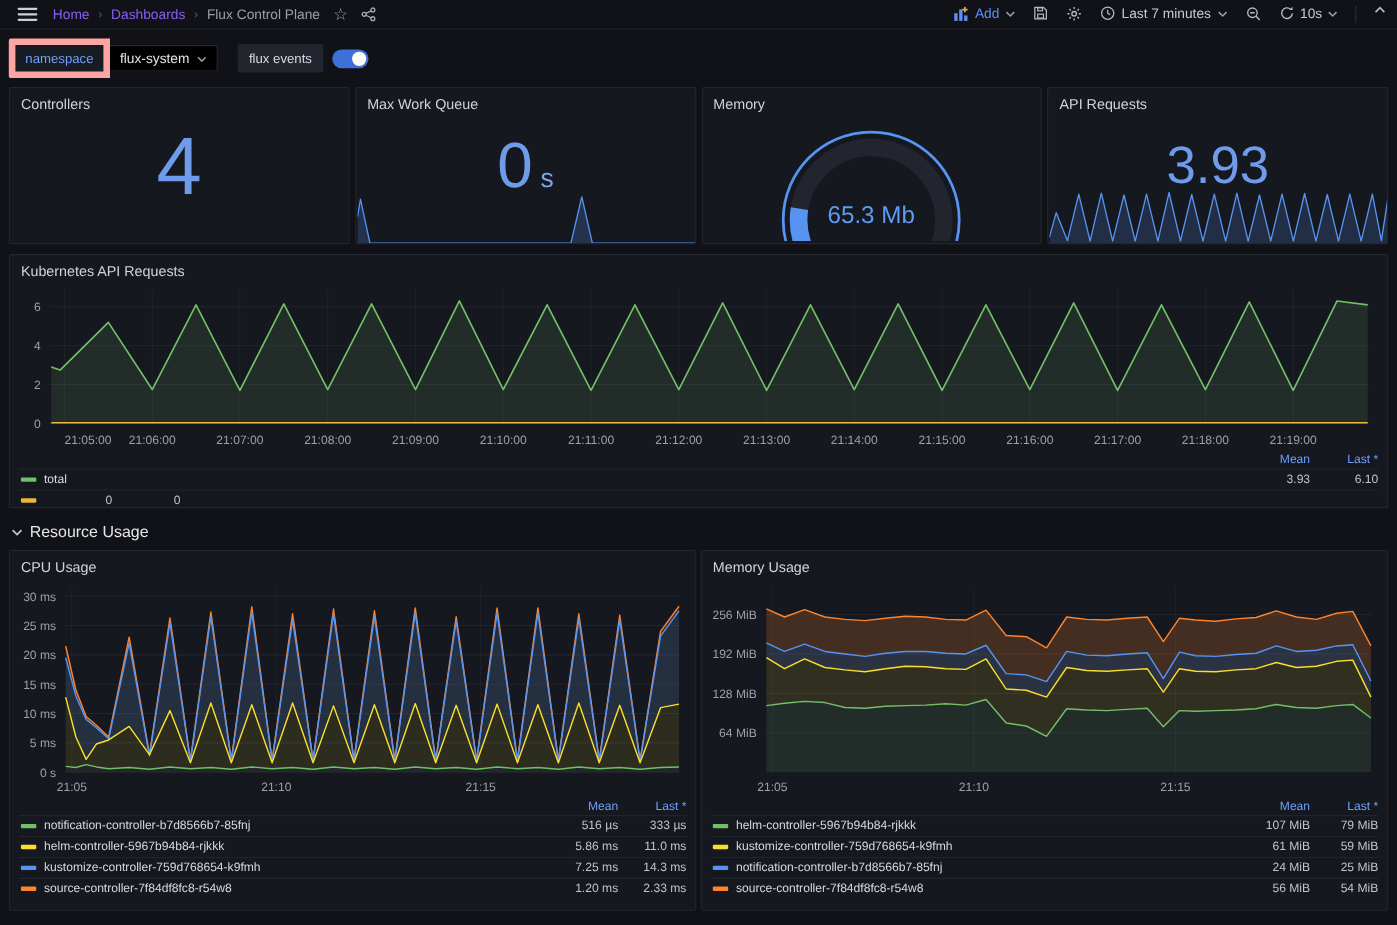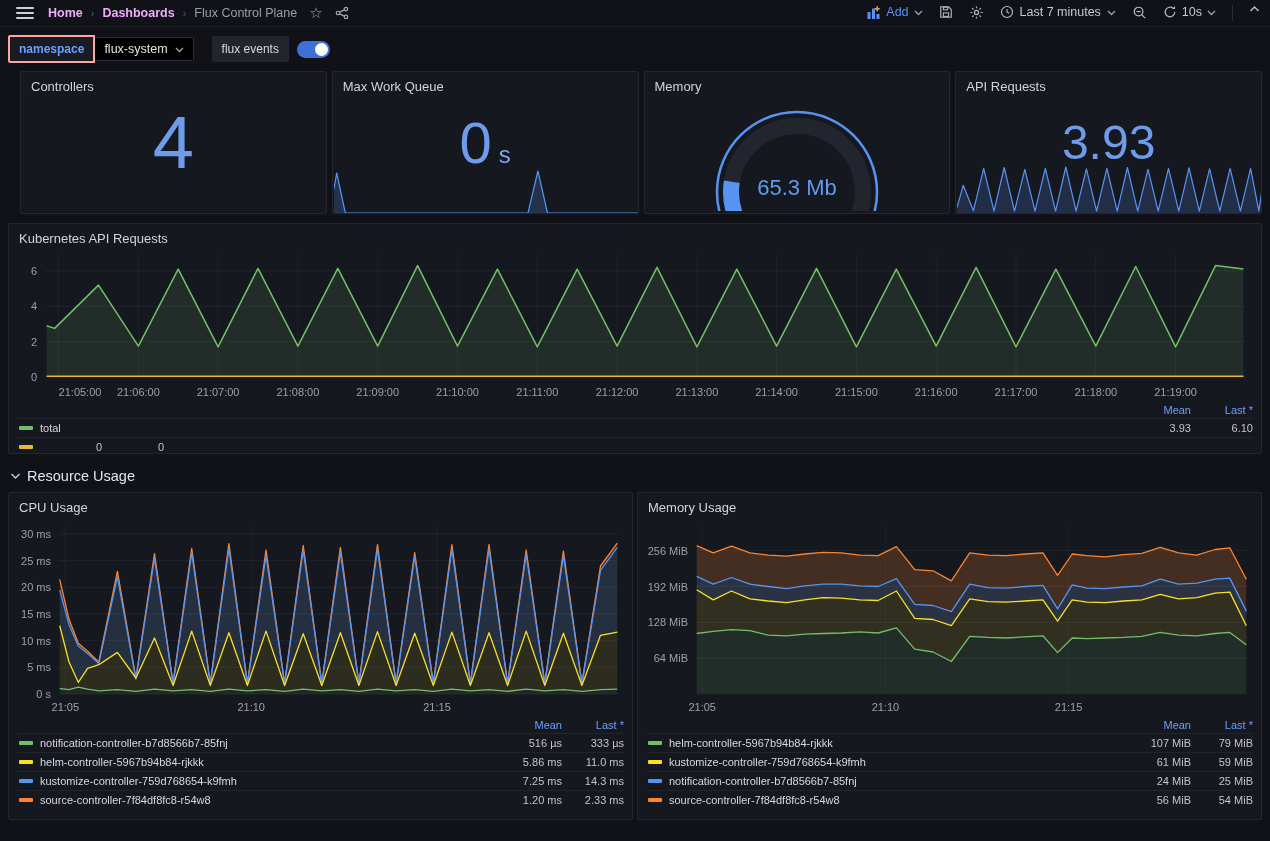--- a/index.html
+++ b/index.html
@@ -3,44 +3,44 @@
 <meta charset="utf-8">
 <style>
   * { margin:0; padding:0; box-sizing:border-box; }
   html,body { width:1270px; height:841px; background:#111217; font-family:"Liberation Sans", sans-serif; color:#ccccdc; overflow:hidden; }
 
   
   .topnav { height:27px; display:flex; align-items:center; padding:0 10px; background:#111217; border-bottom:1px solid rgba(204,204,220,0.08); }
   .burger { width:18px; height:12px; display:flex; flex-direction:column; justify-content:space-between; margin:0 14px 0 6px; cursor:pointer; }
   .burger span { height:2.2px; background:#cfd0d6; border-radius:1px; }
   .crumbs { display:flex; align-items:center; gap:8px; font-size:12.5px; }
-  .crumb { color:#f0abfc; font-weight:700; cursor:pointer; }
+  .crumb { color:#8b5cf6; font-weight:400; cursor:pointer; }
   .crumb.dim { color:#9d9fa6; font-weight:400; }
   .crumb-sep { color:#5a5d66; font-size:11px; }
   .nav-ic { color:#a6a8b0; font-size:14px; margin-left:12px; cursor:pointer; display:inline-flex; align-items:center; }
   .nav-right { margin-left:auto; display:flex; align-items:flex-start; gap:16px; }
   .addbtn { display:flex; align-items:center; gap:5px; color:#5b8ff9; font-size:12.5px; font-weight:500; cursor:pointer; }
   .timepick { display:flex; align-items:center; gap:6px; color:#c7c9cf; font-size:12.5px; cursor:pointer; }
   .intv { display:flex; align-items:center; gap:5px; color:#c7c9cf; font-size:12.5px; cursor:pointer; }
   .vdiv { width:1px; height:16px; background:#2c2e36; }
   svg.ic { display:block; }
 
   
   .subbar { display:flex; align-items:center; padding:8px 8px 6px 8px; gap:0; }
-  .chip-label { background:#181b22; border:2px solid #fca5a5; color:#6e9fff; font-size:12px; font-weight:700; padding:5px 9px; border-radius:2px 0 0 2px; cursor:pointer; }
+  .chip-label { background:#181b22; border:6px solid #fca5a5; color:#6e9fff; font-size:12px; font-weight:400; padding:5px 9px; border-radius:2px 0 0 2px; cursor:pointer; }
   .chip-select { background:#000000; border:1px solid #2b2e38; border-left:none; color:#e3e4e8; font-size:12.5px; padding:4px 9px; border-radius:0 2px 2px 0; display:flex; align-items:center; gap:7px; cursor:pointer; }
   .gap16 { width:18px; }
   .chip-plain { background:#22252d; color:#d8d9de; font-size:12px; padding:6px 10px; border-radius:2px; }
   .toggle { width:33px; height:17px; background:#3d71d9; border-radius:9px; margin-left:8px; position:relative; cursor:pointer; }
   .toggle .knob { position:absolute; right:2px; top:2px; width:13px; height:13px; background:#fff; border-radius:50%; }
 
   
   .panel { background:#16181f; border:1px solid #24262e; border-radius:2px; position:relative; overflow:hidden; }
   .ptitle { font-size:13px; color:#d3d4da; padding:7px 10px 3px 10px; font-weight:400; cursor:pointer; white-space:nowrap; }
-  .row-stats { display:flex; gap:5px; padding:2px 8px 0 20px; }
+  .row-stats { display:flex; gap:5px; padding:2px 8px 0 8px; }
   .row-stats .panel { width:310px; height:143px; }
   .statwrap { position:absolute; inset:0; display:flex; align-items:center; justify-content:center; }
   .bigval { color:#6e9bea; font-weight:500; }
   .v-controllers { font-size:74px; }
   .v-wq { font-size:58px; display:flex; align-items:baseline; }
   .v-wq .unit { font-size:24px; margin-left:7px; color:#7fa6ea; }
   .v-api { font-size:48px; }
   .spark { position:absolute; left:1px; right:1px; bottom:0; }
   .gaugewrap { position:absolute; inset:18px 0 0 0; display:flex; align-items:center; justify-content:center; }
   .gtext { fill:#5e9bf2; font-size:22px; font-family:"Liberation Sans",sans-serif; }

